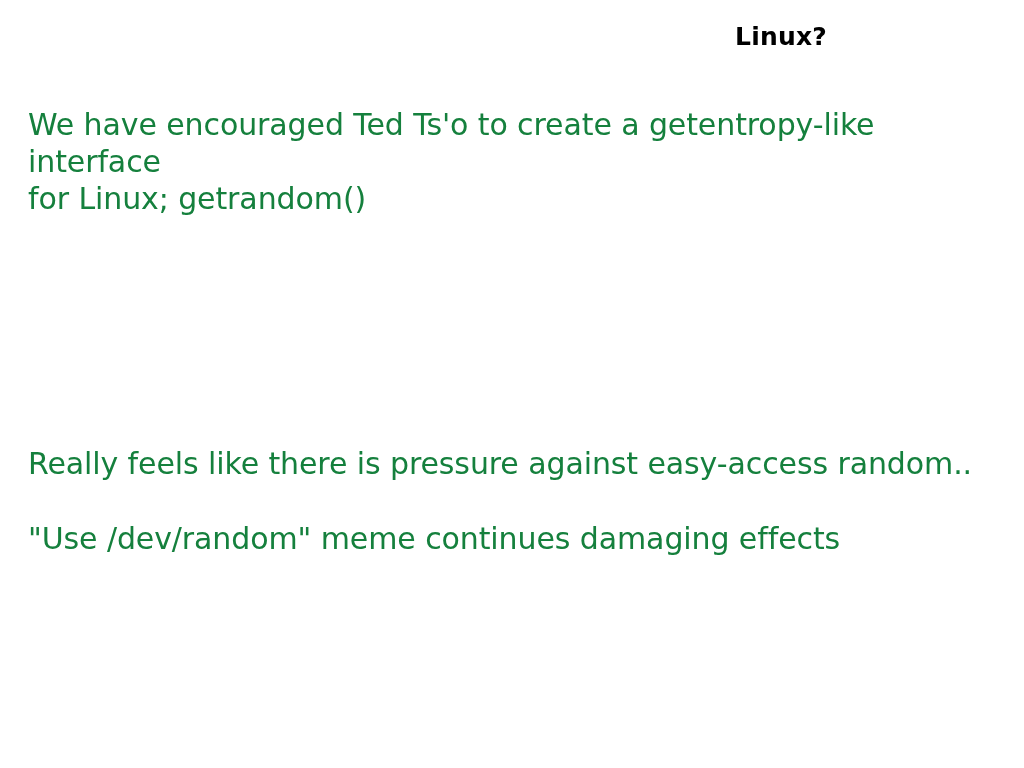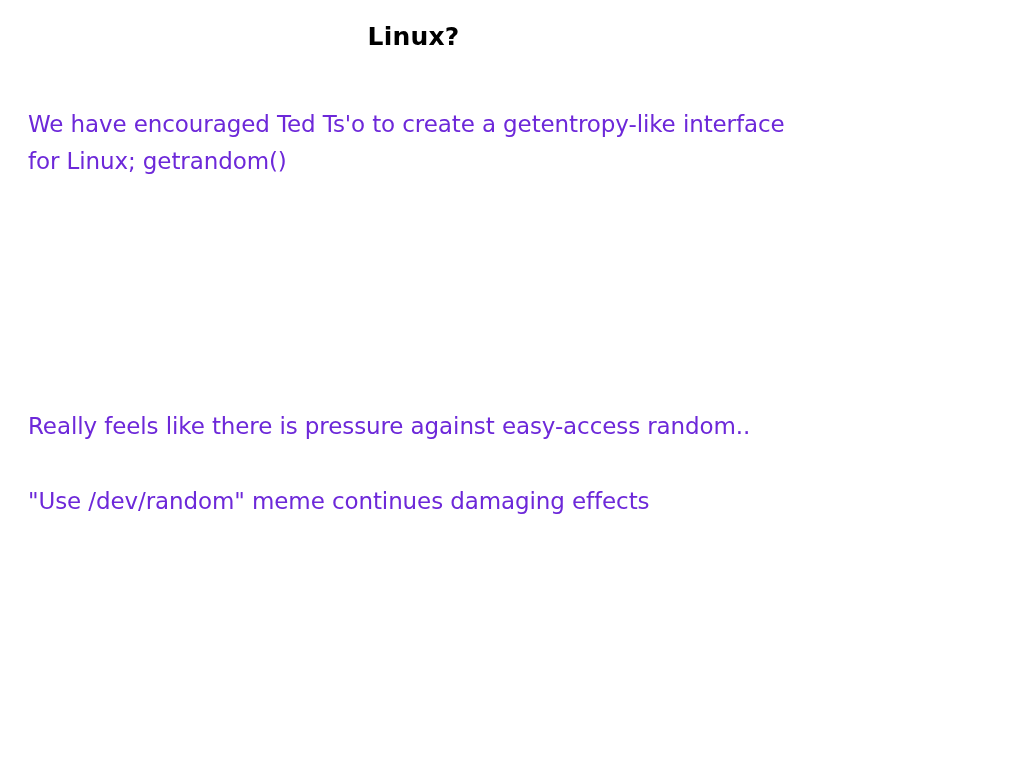--- a/index.html
+++ b/index.html
@@ -21,43 +21,43 @@
     overflow: hidden;
     margin: 0 auto;
   }
 
   
   #slide-title {
     position: absolute;
     top: 22px;
     left: 0;
     width: 827px;
-    text-align: center;
+    text-align: right;
     color: #000000;
     font-family: "DejaVu Sans", sans-serif;
     font-weight: bold;
     font-size: 25px;
     letter-spacing: 0.2px;
     line-height: 30px;
     white-space: nowrap;
   }
 
   
   #body-content {
     position: absolute;
     left: 28px;
     top: 106px;
     width: 968px;
   }
 
   .para {
-    color: #6d28d9;
+    color: #15803d;
     font-family: "DejaVu Sans", sans-serif;
     font-weight: normal;
-    font-size: 23px;
+    font-size: 30px;
     line-height: 37px;
     letter-spacing: -0.1px;
     white-space: pre-wrap;
     margin: 0;
   }
 
   
   .gap-normal { height: 38px; }
   .gap-large  { height: 76px; }
 </style>

